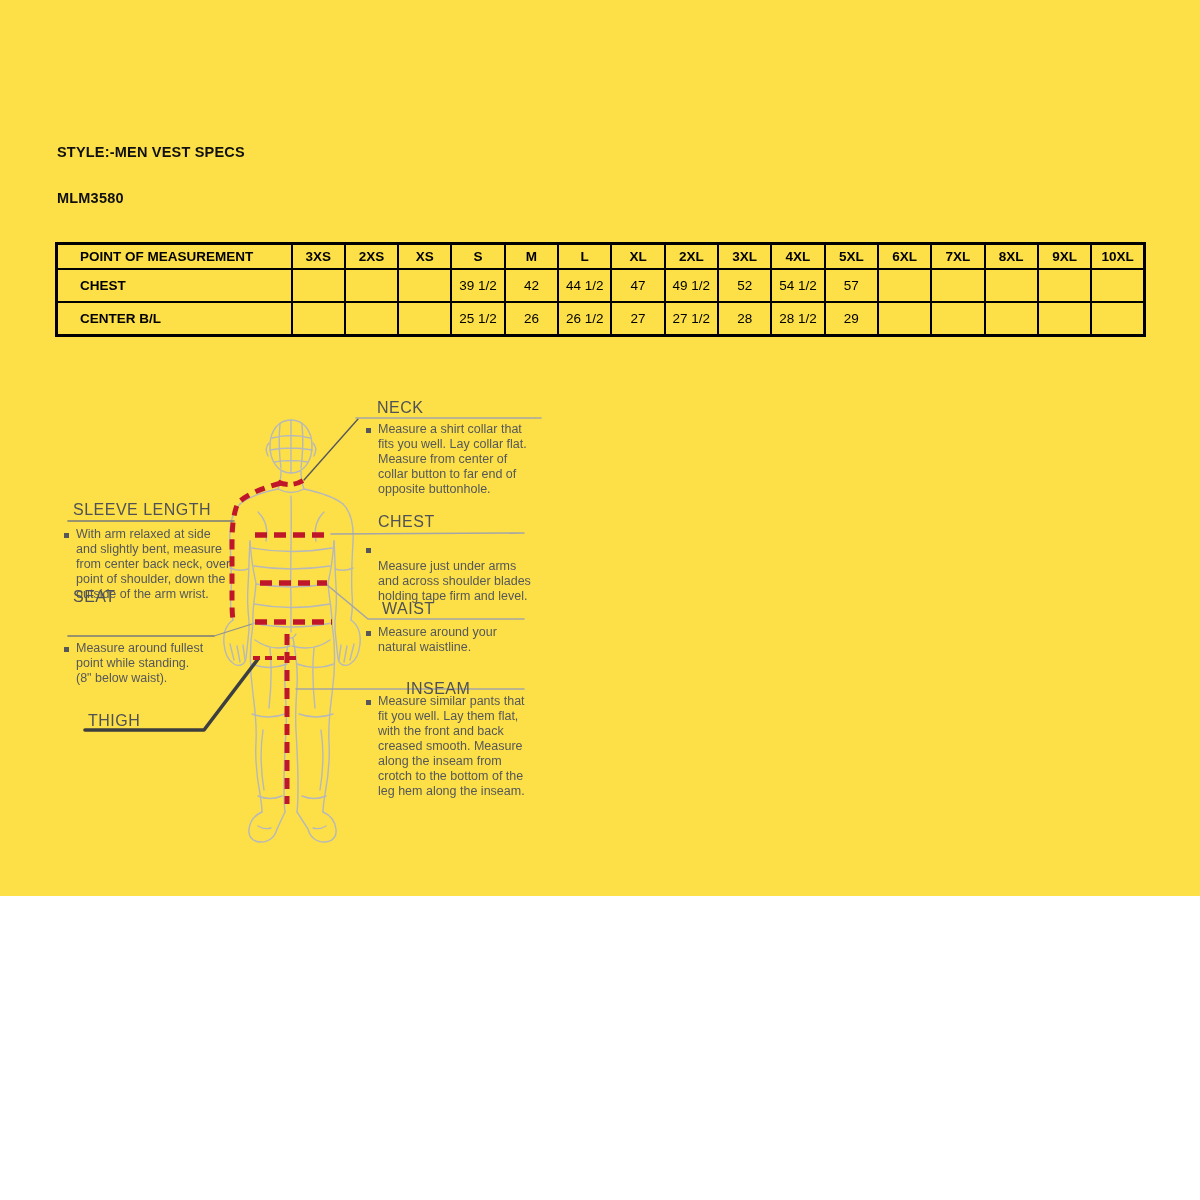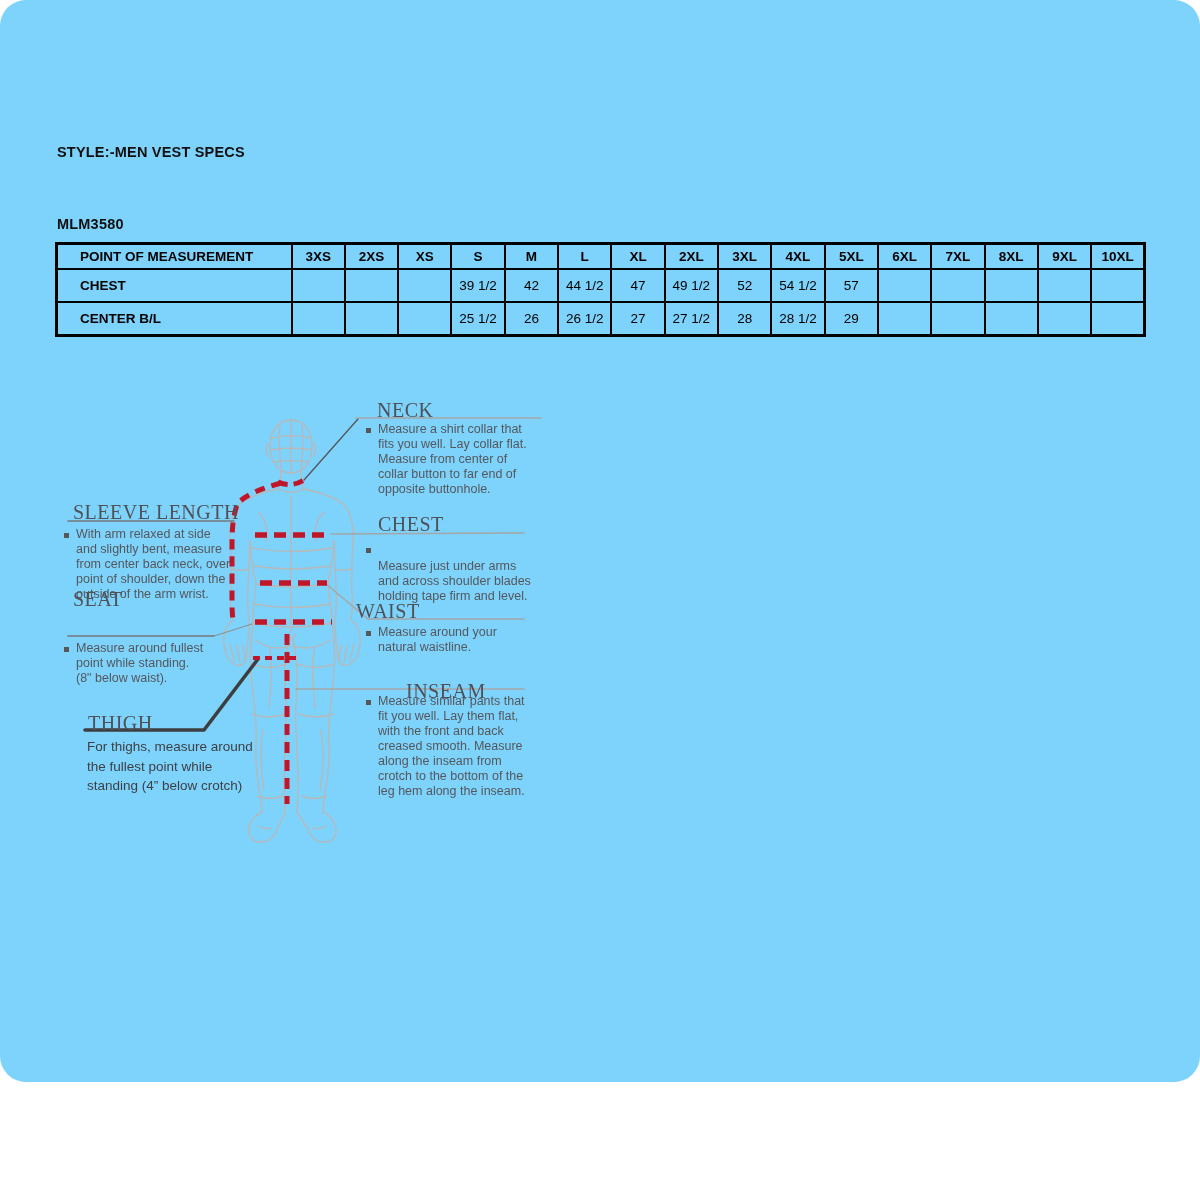--- a/index.html
+++ b/index.html
@@ -1,34 +1,34 @@
 <!DOCTYPE html>
 <html><head>
 <meta charset="utf-8">
 <style>
   html,body{margin:0;padding:0;background:#fff;}
-  .page{position:relative;width:1200px;height:1082px;background:#7dd3fc;overflow:hidden;
-        font-family:"Liberation Sans",sans-serif;color:#111;border-radius:26px;}
+  .page{position:relative;width:1200px;height:896px;background:#fde047;overflow:hidden;
+        font-family:"Liberation Sans",sans-serif;color:#111;}
   .abs{position:absolute;}
 
   .doc-title{left:57px;top:144px;font-size:14.5px;font-weight:bold;color:#0f0f0f;letter-spacing:.2px;}
-  .doc-code{left:57px;top:216px;font-size:14.5px;font-weight:bold;color:#0f0f0f;letter-spacing:.2px;}
+  .doc-code{left:57px;top:190px;font-size:14.5px;font-weight:bold;color:#0f0f0f;letter-spacing:.2px;}
   .doc-note{left:55px;top:354px;font-size:14px;font-weight:bold;color:#0f0f0f;letter-spacing:.1px;}
 
   table.sizes{position:absolute;left:55px;top:242px;width:1091px;border-collapse:collapse;
               table-layout:fixed;border:3px solid #000;}
   .sizes th,.sizes td{border:2.5px solid #000;font-size:13.5px;color:#000;text-align:center;
               padding:0 1px;overflow:hidden;white-space:nowrap;}
   .sizes thead th{height:23px;font-weight:bold;}
   .sizes tbody td{height:31px;font-weight:normal;}
   .sizes .c0{text-align:left;padding-left:22px;font-weight:bold;}
 
   svg.diagram{position:absolute;left:55px;top:390px;width:520px;height:480px;}
 
-  .sec-h{position:absolute;font-size:20px;font-weight:400;color:#4f5156;letter-spacing:.5px;white-space:pre;font-family:Liberation Serif, serif;}
+  .sec-h{position:absolute;font-size:16px;font-weight:400;color:#4f5156;letter-spacing:.5px;white-space:pre;}
   .sec-t{position:absolute;font-size:12.5px;line-height:15px;color:#55575b;white-space:pre;}
   .sec-t-alt{position:absolute;font-size:13.5px;line-height:19.5px;color:#3e3f42;white-space:pre;}
   .bullet{position:absolute;width:4.5px;height:4.5px;background:#55575b;}
 </style>
 </head>
 <body>
 
 <div class="page" style="--red: #bf1729; --wire: #b7b8ba; --leader: #a5a6a8; --leaderDark: #57585b; --thighLeader: #3d3e40;">
 
   <div class="abs doc-title">STYLE:-MEN VEST SPECS</div>
@@ -193,21 +193,21 @@
 Measure from center of
 collar button to far end of
 opposite buttonhole.</div>
 
   <div class="sec-h" style="left:378px;top:513px;">CHEST</div>
   <div class="bullet" style="left:366px;top:548px;"></div>
   <div class="sec-t" style="left:378px;top:542px;margin-top:17px;">Measure just under arms
 and across shoulder blades
 holding tape firm and level.</div>
 
-  <div class="sec-h" style="left:356px;top:600px;text-align:right;">WAIST</div>
+  <div class="sec-h" style="left:382px;top:600px;text-align:right;">WAIST</div>
   <div class="bullet" style="left:366px;top:631px;"></div>
   <div class="sec-t" style="left:378px;top:625px;">Measure around your
 natural waistline.</div>
 
   <div class="sec-h" style="left:378px;top:680px;margin-left:28px;">INSEAM</div>
   <div class="bullet" style="left:366px;top:700px;"></div>
   <div class="sec-t" style="left:378px;top:694px;">Measure similar pants that
 fit you well. Lay them flat,
 with the front and back
 creased smooth. Measure
@@ -223,17 +223,14 @@
 point of shoulder, down the
 outside of the arm wrist.</div>
 
   <div class="sec-h" style="left:73px;top:588px;">SEAT</div>
   <div class="bullet" style="left:64px;top:647px;"></div>
   <div class="sec-t" style="left:76px;top:641px;">Measure around fullest
 point while standing.
 (8" below waist).</div>
 
   <div class="sec-h" style="left:88px;top:712px;text-align:right;">THIGH</div>
-  <div class="sec-t-alt" style="left:87px;top:737px;">For thighs, measure around
-the fullest point while
-standing (4” below crotch)</div>
 
 </div>
 
 </body></html>

